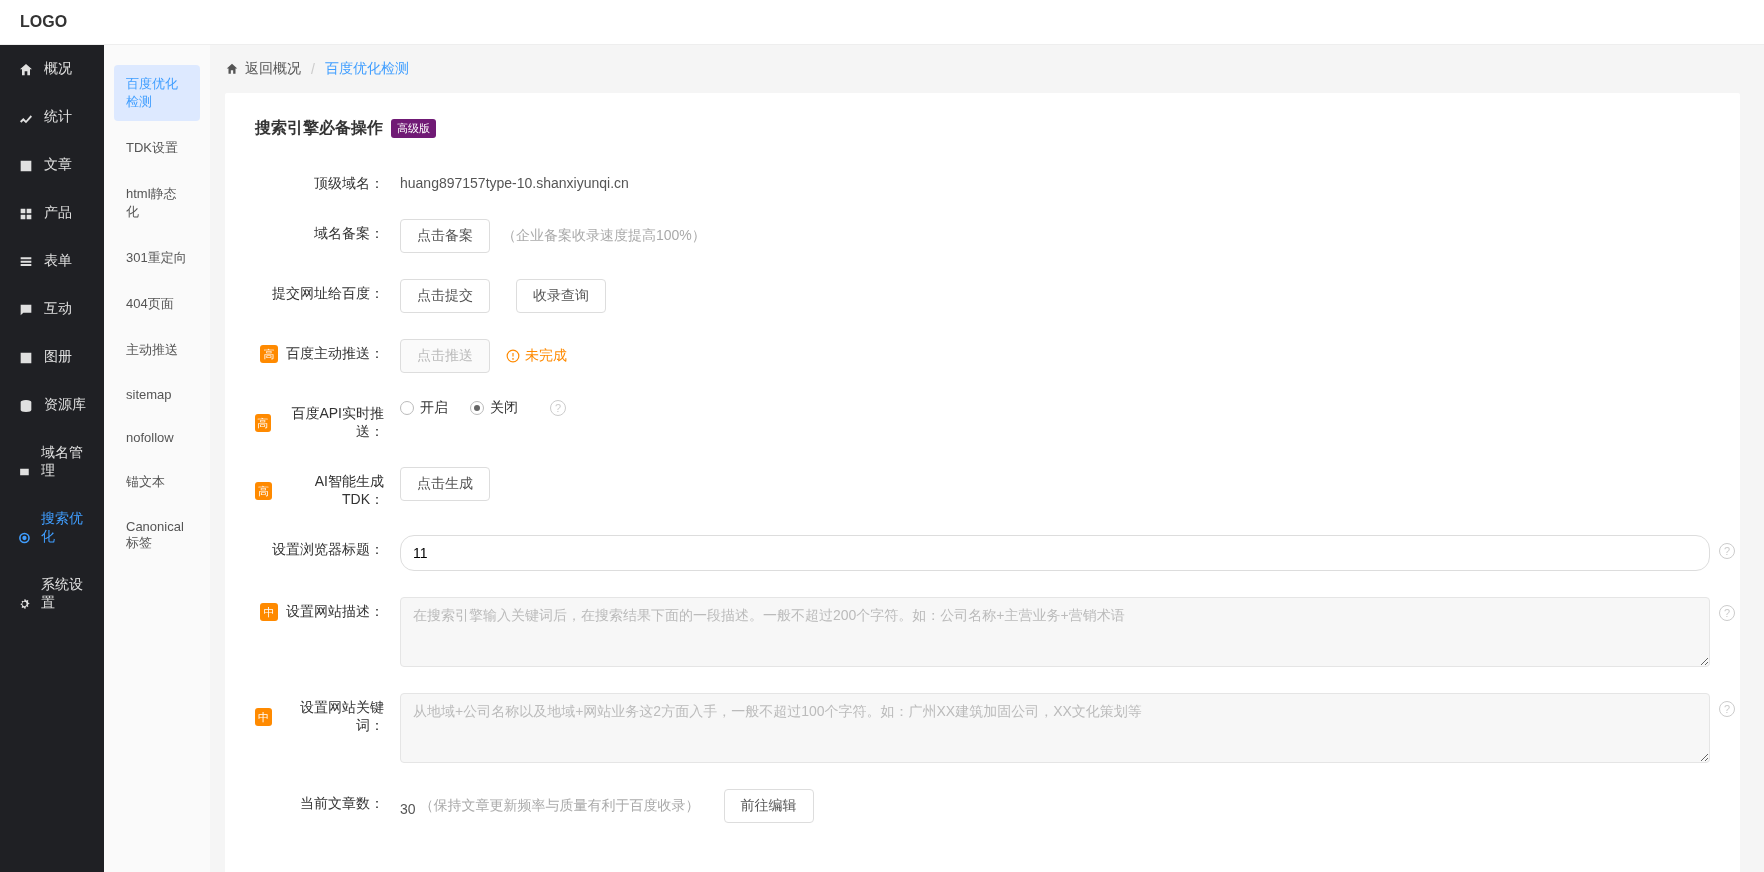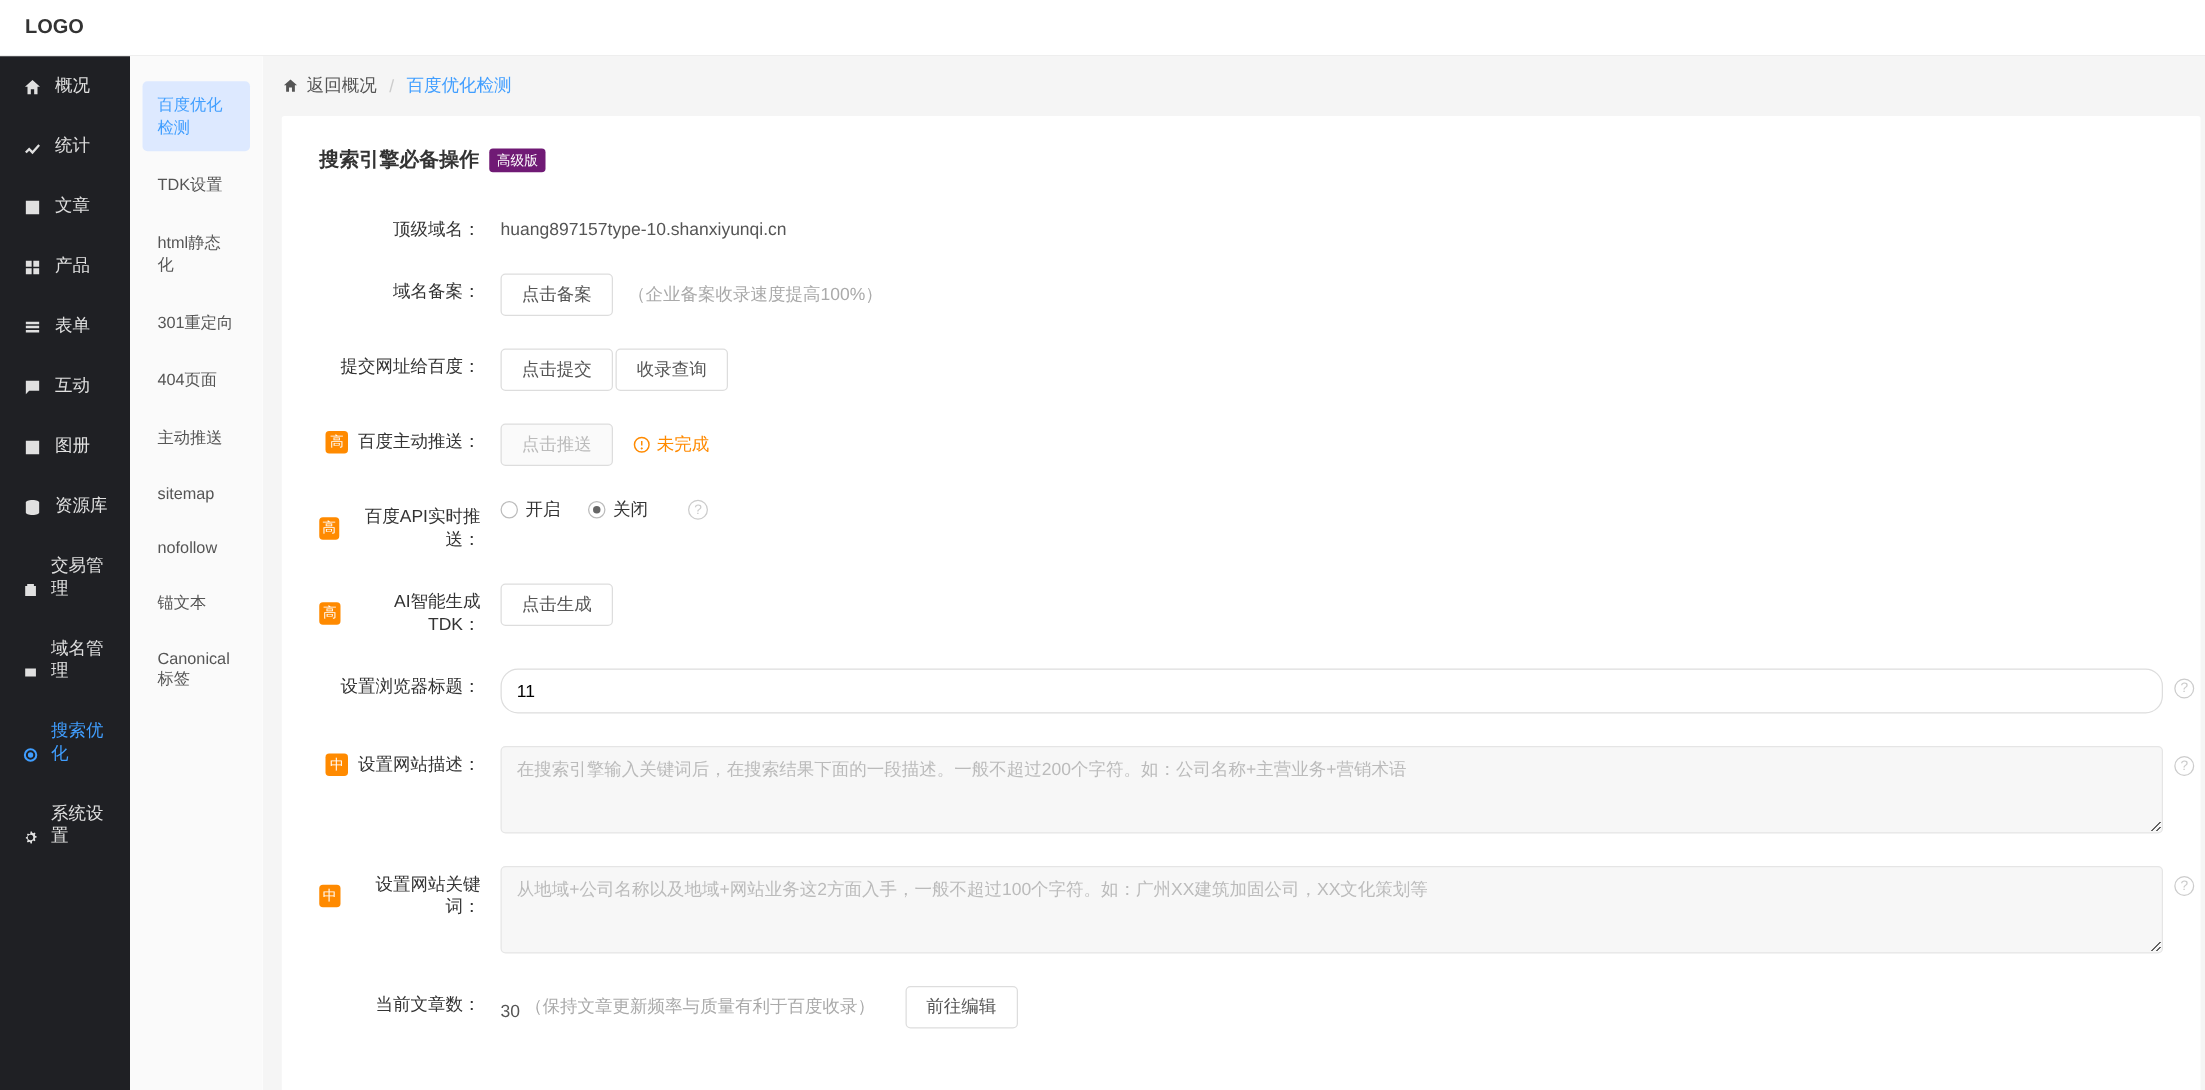--- a/index.html
+++ b/index.html
@@ -7,39 +7,39 @@
 .top-header { height: 45px; border-bottom: 1px solid #eee; display: flex; align-items: center; padding-left: 20px; }
 .logo { font-weight: bold; font-size: 16px; }
 .layout { display: flex; height: calc(100vh - 45px); }
 .sidebar-primary { width: 104px; background: #1f2024; color: #fff; overflow-y: auto; }
 .sidebar-primary .item { display: flex; align-items: flex-end; padding: 15px 18px; cursor: pointer; font-size: 14px; color: #e0e0e0; }
 .sidebar-primary .item.active { color: #409eff; }
 .sidebar-primary .item svg { width: 16px; height: 16px; margin-right: 10px; fill: currentColor; }
 .sidebar-secondary { width: 106px; background: #fafafa; padding: 20px 10px; }
 .sidebar-secondary .item { padding: 10px 12px; cursor: pointer; font-size: 13px; border-radius: 4px; margin-bottom: 8px; color: #555; }
 .sidebar-secondary .item.active { background: #dde9ff; color: #409eff; }
-.main { flex: 1; background: #f5f5f5; overflow-y: auto; padding: 15px 4px 30px 15px; }
+.main { flex: 1; background: #f5f5f5; overflow-y: auto; padding: 15px 24px 30px 15px; }
 .breadcrumb { display: flex; align-items: center; margin-bottom: 15px; font-size: 14px; }
 .breadcrumb .back { display: flex; align-items: center; color: #555; cursor: pointer; }
 .breadcrumb .back svg { width: 14px; height: 14px; margin-right: 6px; fill: #555; }
 .breadcrumb .sep { margin: 0 10px; color: #ccc; }
 .breadcrumb .current { color: #409eff; }
 .panel { background: #fff; padding: 25px 30px; border-radius: 2px; }
 .panel-title { display: flex; align-items: center; margin-bottom: 30px; text-align: center; }
 .panel-title .txt { font-weight: bold; font-size: 16px; }
 .panel-title .badge { background: #701a75; color: #fff; font-size: 11px; padding: 2px 6px; border-radius: 3px; margin-left: 8px; }
 .form-row { display: flex; align-items: flex-start; margin-bottom: 26px; }
 .form-label { width: 145px; text-align: right; padding-right: 16px; padding-top: 6px; color: #333; display: flex; justify-content: flex-end; align-items: center; }
 .form-label .priority { display: inline-block; width: 18px; height: 18px; line-height: 18px; text-align: center; background: #ff8a00; color: #fff; font-size: 11px; border-radius: 3px; margin-right: 8px; }
 .form-label .priority.med { background: #ff8a00; }
 .form-content { flex: 1; display: flex; align-items: center; flex-wrap: wrap; position: relative; }
 .form-content .value { padding-top: 6px; color: #555; }
 .btn { display: inline-block; padding: 7px 16px; border: 1px solid #ddd; background: #fff; border-radius: 4px; cursor: pointer; font-size: 14px; color: #555; }
 .btn.disabled { color: #bbb; cursor: not-allowed; background: #fafafa; }
-.btn + .btn { margin-left: 2px; text-align: center; }
+.btn + .btn { margin-left: 26px; text-align: center; }
 .hint { color: #aaa; margin-left: 12px; font-size: 14px; }
 .status-warn { color: #ff8a00; display: flex; align-items: center; margin-left: 16px; justify-content: space-between; }
 .status-warn svg { width: 14px; height: 14px; margin-right: 5px; stroke: #ff8a00; fill: none; }
 .radio-group { display: flex; align-items: center; }
 .radio-item { display: flex; align-items: center; margin-right: 22px; cursor: pointer; }
 .radio-circle { width: 14px; height: 14px; border-radius: 50%; border: 1px solid #bbb; margin-right: 6px; position: relative; }
 .radio-item.selected .radio-circle::after { content: ''; position: absolute; width: 6px; height: 6px; border-radius: 50%; background: #666; top: 3px; left: 3px; }
 .help-icon { width: 16px; height: 16px; border-radius: 50%; border: 1px solid #ccc; color: #ccc; font-size: 11px; display: flex; align-items: center; justify-content: center; margin-left: 10px; cursor: pointer; }
 .help-icon.abs { position: absolute; right: -25px; top: 8px; }
 .input-text { width: 100%; padding: 9px 12px; border: 1px solid #ddd; border-radius: 14px; font-size: 14px; background: #fff; }
@@ -100,26 +100,20 @@
         <span>图册</span>
       </div>
     <div class="item">
         <svg viewBox="0 0 24 24">
           <path d="M12 3c5 0 8 1.5 8 3v12c0 1.5-3 3-8 3s-8-1.5-8-3V6c0-1.5 3-3 8-3z"></path>
         </svg>
         <span>资源库</span>
       </div>
     <div class="item">
         <svg viewBox="0 0 24 24">
-          <path d="M7 3h10v3h3v15H4V6h3zM8 9h8v2H8zM8 13h8v2H8z"></path>
-        </svg>
-        <span>交易管理</span>
-      </div>
-    <div class="item">
-        <svg viewBox="0 0 24 24">
           <path d="M4 6h16v12H4zM6 10h3v2H6zM10 10h3v2h-3zM14 10h3v2h-3z"></path>
         </svg>
         <span>域名管理</span>
       </div>
     <div class="item active">
         <svg viewBox="0 0 24 24">
           <path d="M12 2a10 10 0 100 20 10 10 0 000-20zm0 3a7 7 0 110 14 7 7 0 010-14zm0 3a4 4 0 100 8 4 4 0 000-8z"></path>
         </svg>
         <span>搜索优化</span>
       </div>

